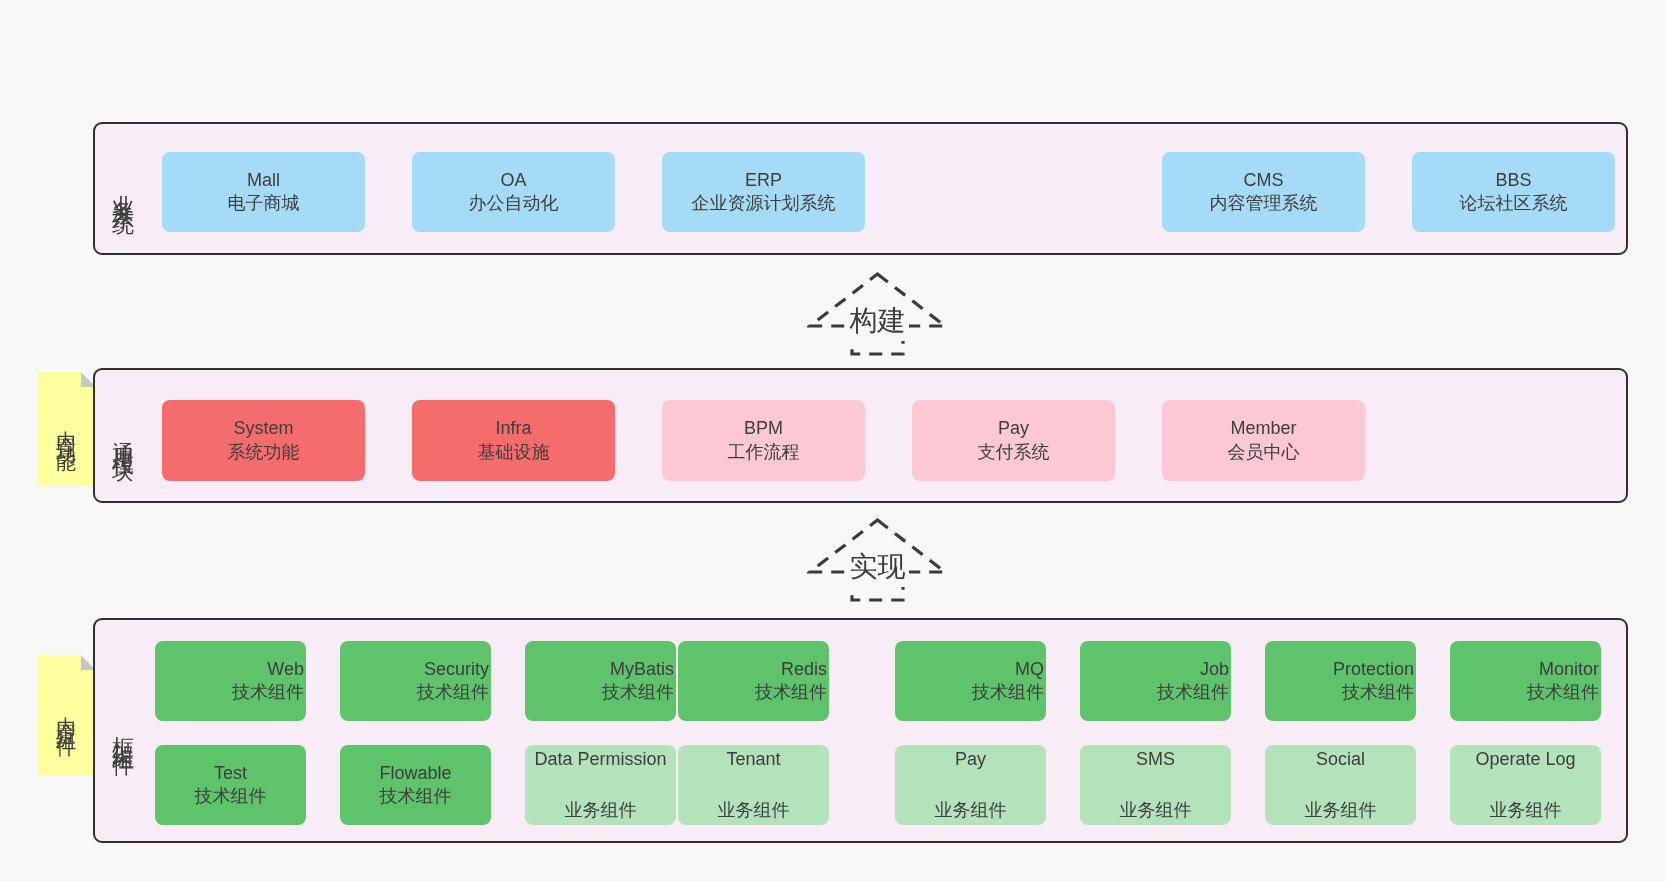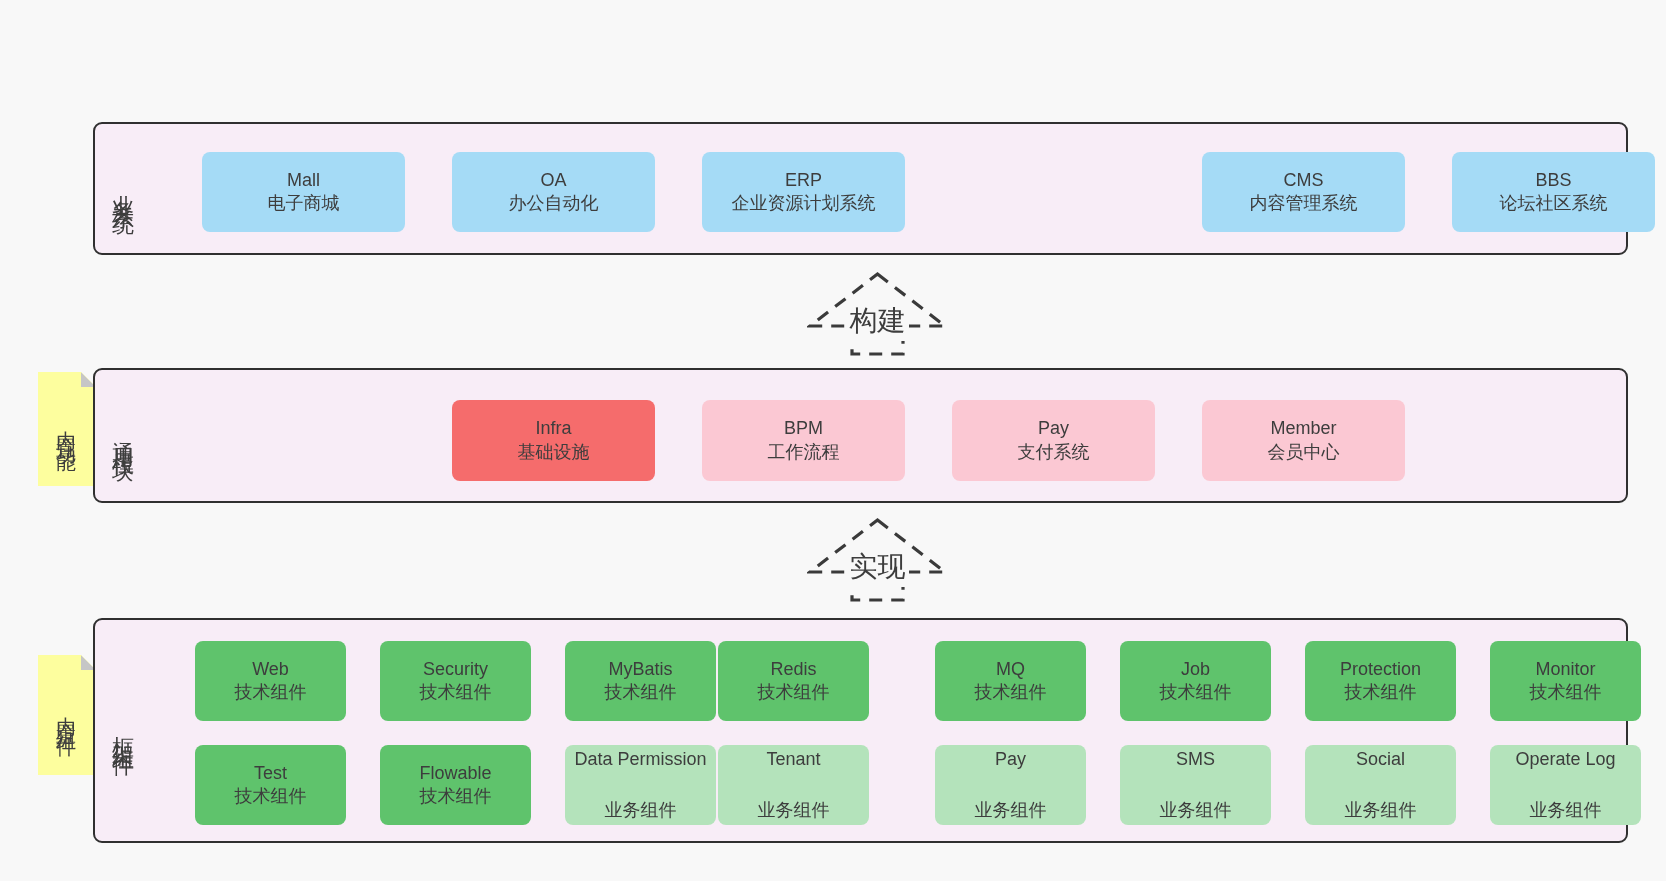--- a/index.html
+++ b/index.html
@@ -22,32 +22,32 @@
   #band3{top:618px;height:225px;}
   .band-label{
     position:absolute;left:13px;top:50%;transform:translateY(-50%);
     writing-mode:vertical-rl;text-orientation:upright;
     font-size:22px;letter-spacing:6px;color:var(--text,#3d3d3d);
     white-space:nowrap;
   }
   .bx{
     position:absolute;border-radius:8px;box-sizing:border-box;
     display:flex;flex-direction:column;align-items:center;justify-content:center;
-    text-align:center;line-height:1.3;font-size:18px;padding:4px 2px;margin-left:40px;
+    text-align:center;line-height:1.3;font-size:18px;padding:4px 2px;
   }
   .bx span{display:block;}
   
   .g6{width:203px;}
   .c0{left:67px;} .c1{left:317px;} .c2{left:567px;} .c3{left:817px;} .c4{left:1067px;} .c5{left:1317px;}
   #band1 .bx{top:28px;height:80px;}
   #band2 .bx{top:30px;height:81px;}
   
   .g8{width:151px;}
   .k0{left:60px;} .k1{left:245px;} .k2{left:430px;} .k3{left:583px;} .k4{left:800px;} .k5{left:985px;} .k6{left:1170px;} .k7{left:1355px;}
-  .row1{top:21px;height:80px;}
+  .row1{top:21px;height:80px;align-items:flex-end;}
   .row2{top:125px;height:80px;}
   .blue{background:var(--box_blue,#a5dbf6);}
   .red{background:var(--box_red,#f56c6c);}
   .pink{background:var(--box_pink,#fbc8d3);}
   .green{background:var(--box_green,#5fc36c);}
   .lgreen{background:var(--box_light_green,#b4e3bb);gap:28px;}
   
   .note{
     position:absolute;left:38px;width:58px;z-index:1;
     background:var(--note_yellow,#fdfe9e);
@@ -118,20 +118,24 @@
 
 <div class="arrow" id="arrow1">
   <svg viewBox="0 0 141 86">
     <polygon points="70.5,3 138,55 96,55 96,83 45,83 45,55 3,55"></polygon>
   </svg>
   <div class="arrow-label">构建</div>
 </div>
 
 <div class="band" id="band2">
   <div class="band-label">通用模块</div>
+  <div class="bx g6 c0 red">
+    <span>System</span>
+    <span>系统功能</span>
+  </div>
   <div class="bx g6 c1 red">
     <span>Infra</span>
     <span>基础设施</span>
   </div>
   <div class="bx g6 c2 pink">
     <span>BPM</span>
     <span>工作流程</span>
   </div>
   <div class="bx g6 c3 pink">
     <span>Pay</span>

